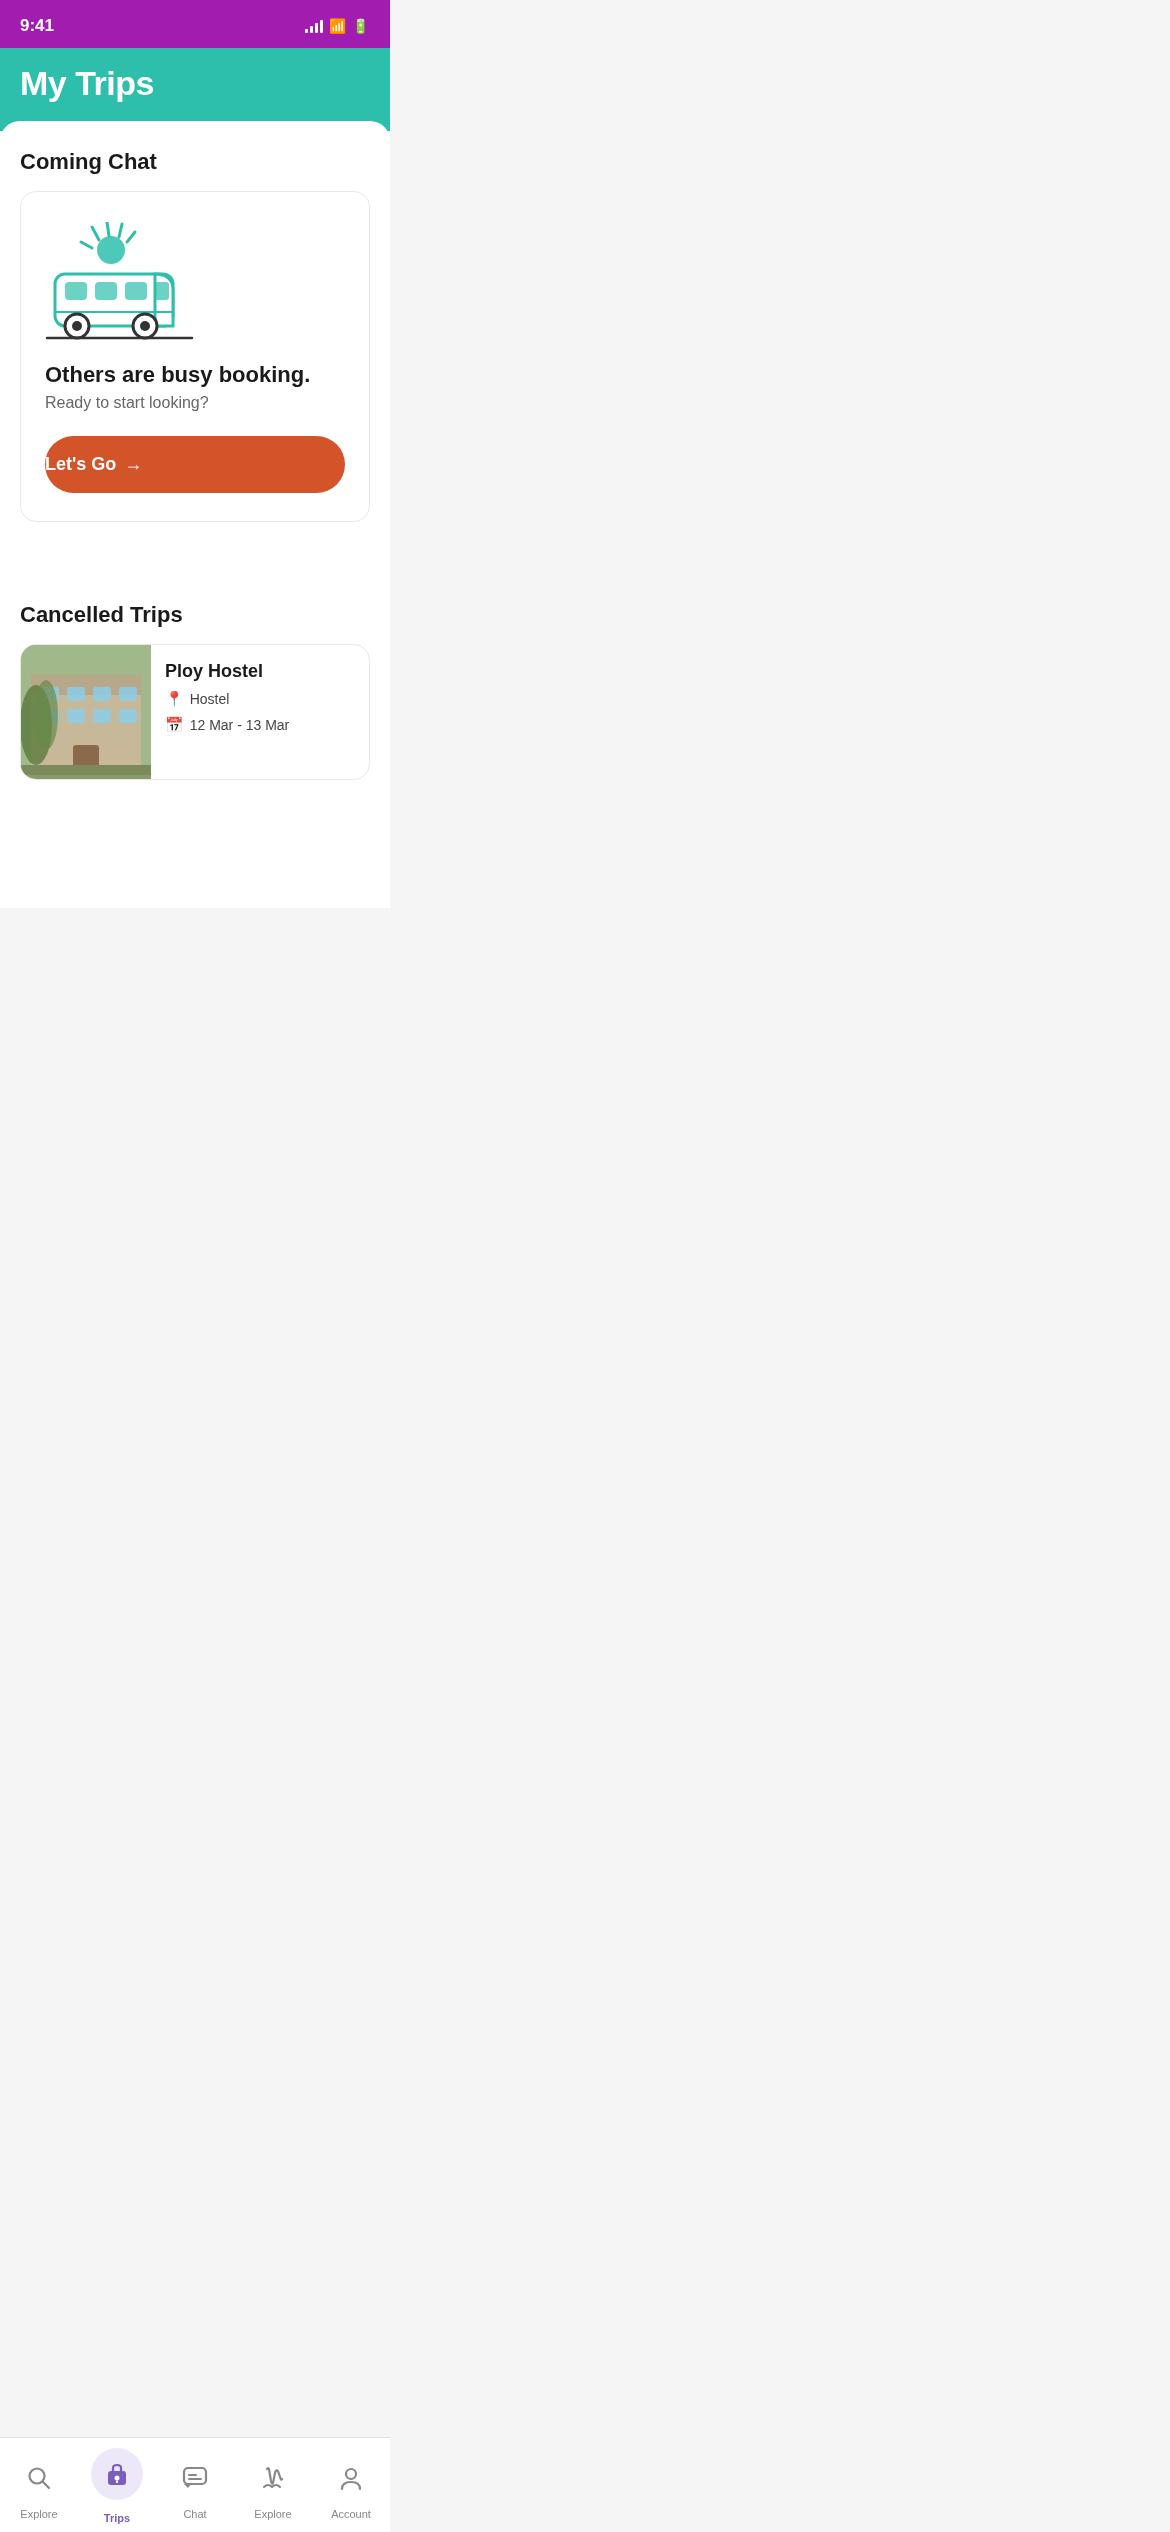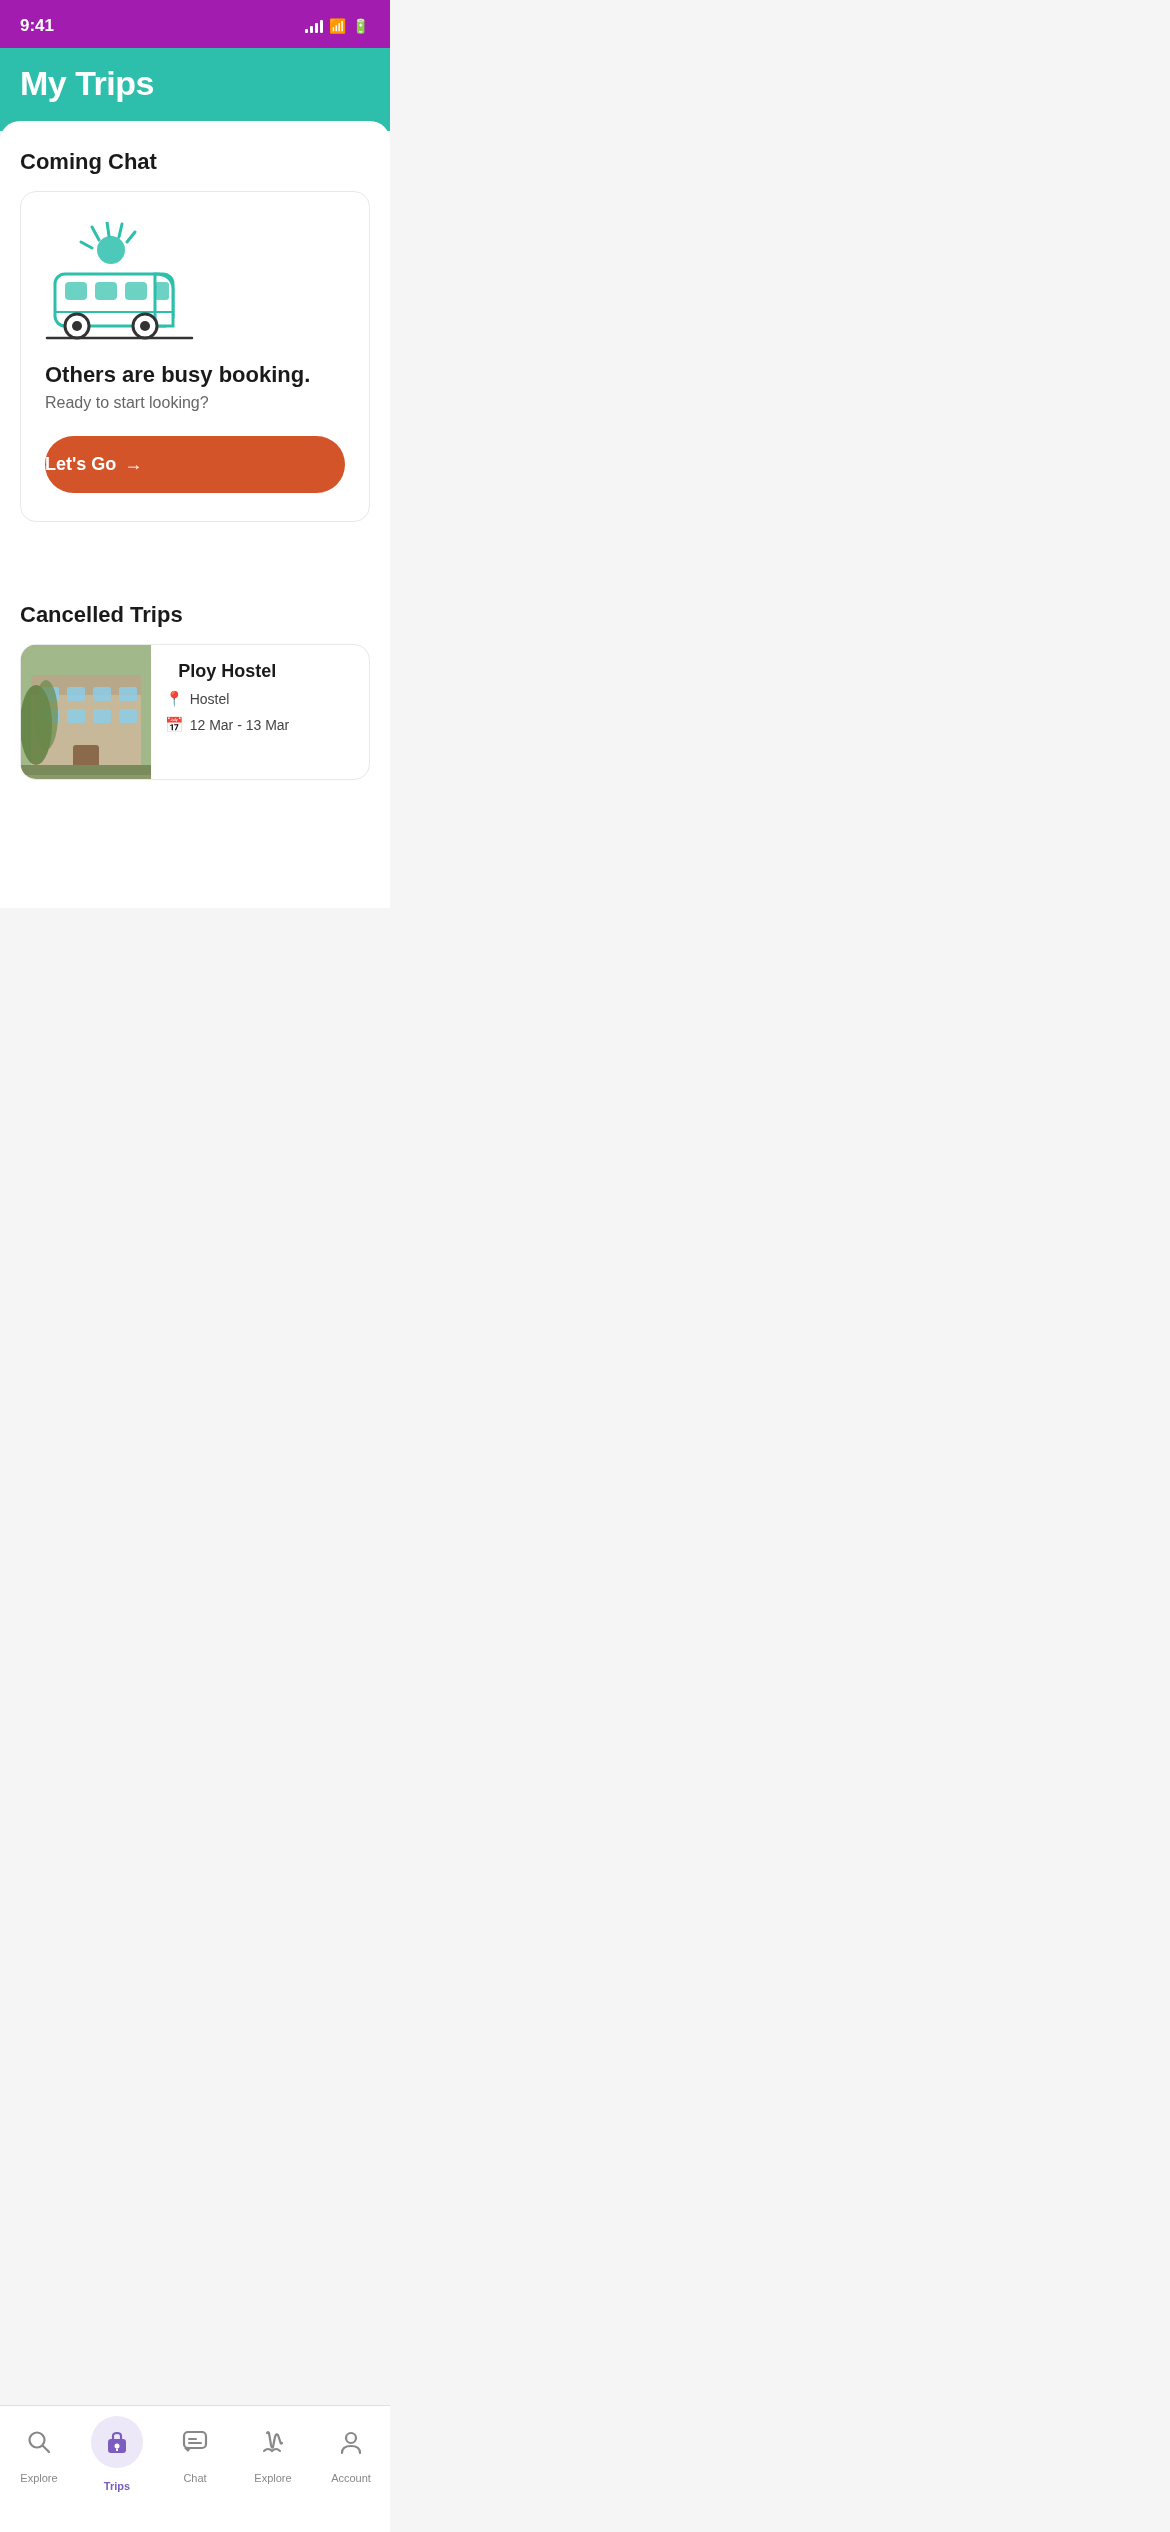--- a/index.html
+++ b/index.html
@@ -125,21 +125,20 @@
       gap: 8px;
     }
 
     .hostel-card {
       border: 1.5px solid #e8e8e8;
       border-radius: 16px;
       overflow: hidden;
       display: flex;
       align-items: stretch;
       min-height: 120px;
-      text-align: center;
     }
 
     .hostel-image {
       width: 130px;
       min-height: 120px;
       background: #8a9a6a;
       flex-shrink: 0;
       position: relative;
       overflow: hidden;
     }
@@ -173,22 +172,22 @@
     
     .bottom-nav {
       position: fixed;
       bottom: 0;
       left: 0;
       width: 390px;
       background: white;
       border-top: 1px solid #e0e0e0;
       display: flex;
       justify-content: space-around;
-      align-items: flex-start;
-      padding: 10px 0 40px;
+      align-items: center;
+      padding: 10px 0 8px;
       z-index: 100;
     }
 
     .nav-item {
       display: flex;
       flex-direction: column;
       align-items: center;
       gap: 4px;
       flex: 1;
       cursor: pointer;

